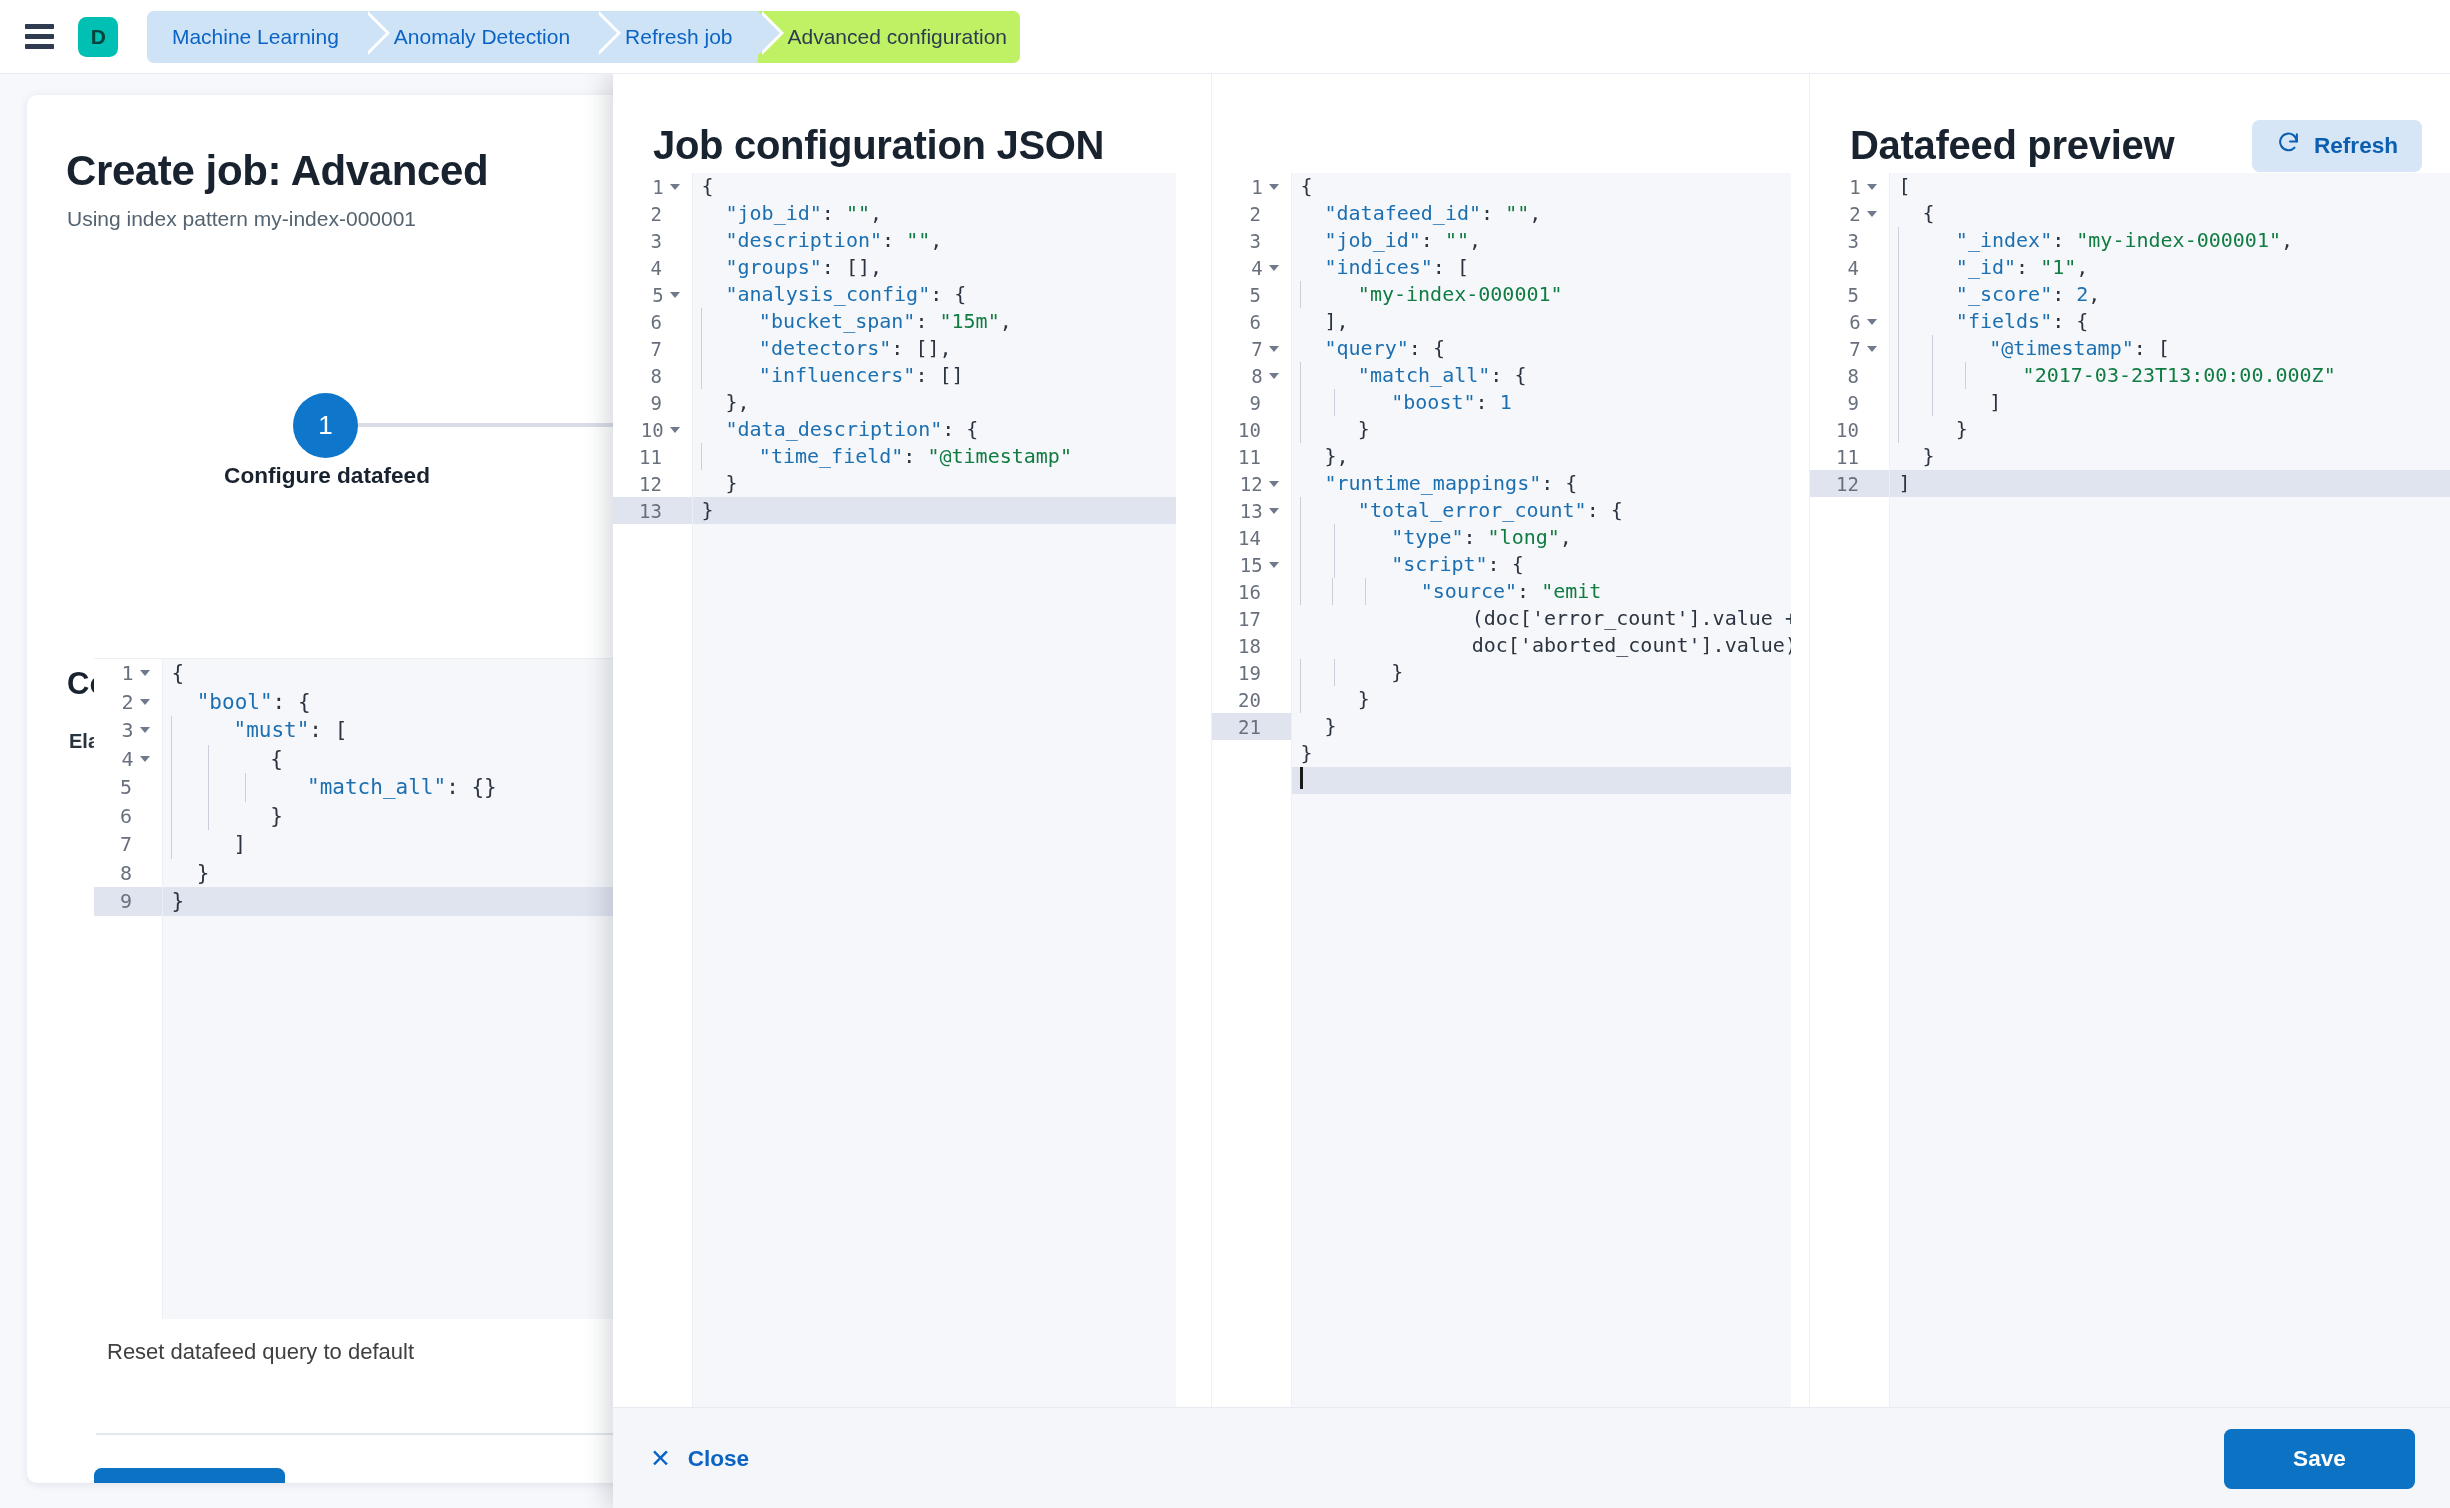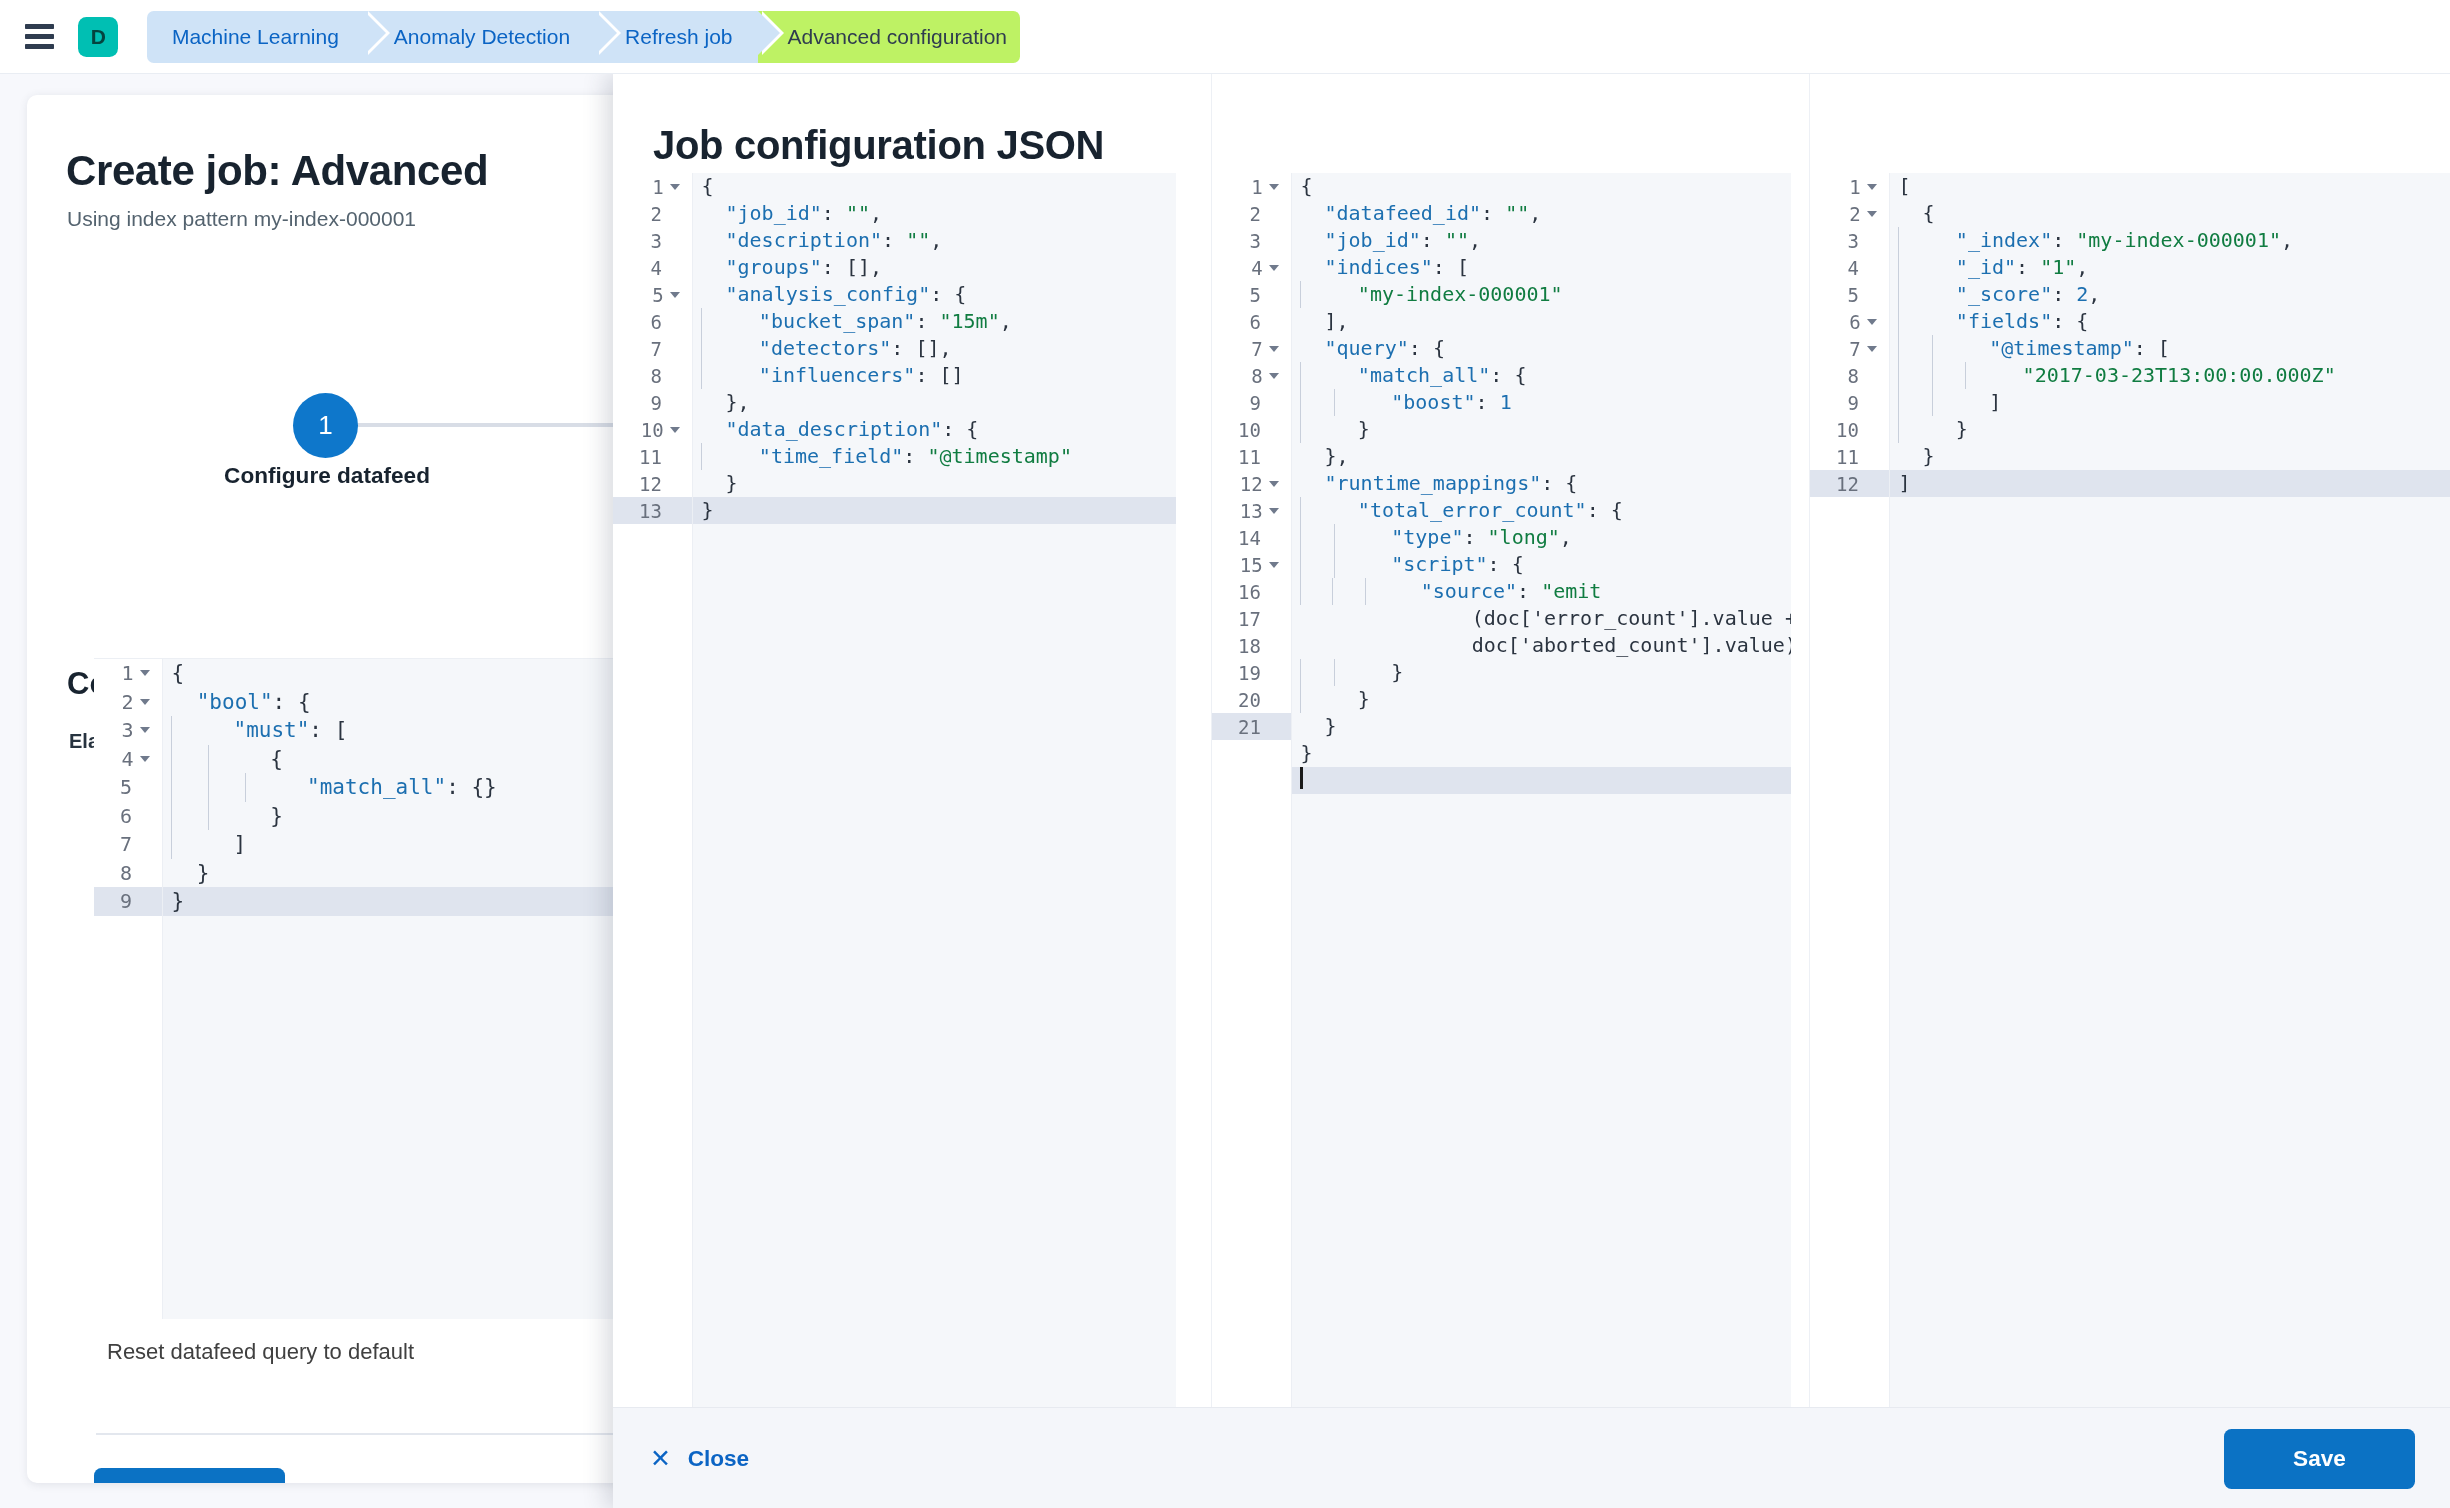--- a/index.html
+++ b/index.html
@@ -502,20 +502,32 @@
             <div class="cl"><span class="g" style="width:16.7px"></span><span class="p"> </span><span class="p"> </span><span class="p">}</span></div>
             <div class="cl"><span class="p"> </span><span class="p"> </span><span class="p">}</span></div>
             <div class="cl"><span class="p">}</span></div>
             <div class="cl hl"><span class="caret" style="height:22px"></span></div>
           </div>
         <div class="strip-pad" style="width:18.4px"></div>
       </div>
     </div>
 
     <div class="col col3">
+      <div class="col-head">
+        <div class="col-title">Datafeed preview</div>
+        <button class="btn-refresh">
+          <span>
+            <svg width="25" height="25" viewBox="0 0 24 24" fill="none" stroke="#0b5fb0" stroke-width="2" stroke-linecap="round" stroke-linejoin="round">
+              <path d="M20 11a8 8 0 1 0-2.3 6"></path>
+              <polyline points="20 4 20 11 13.5 11"></polyline>
+            </svg>
+          </span>
+          <span>Refresh</span>
+        </button>
+      </div>
       <div class="editor col-editor" id="ed2">
         <div class="gutter">
             <div class="ln">
               <span>1</span>
               <span class="fold"></span>
             </div>
             <div class="ln">
               <span>2</span>
               <span class="fold"></span>
             </div>

